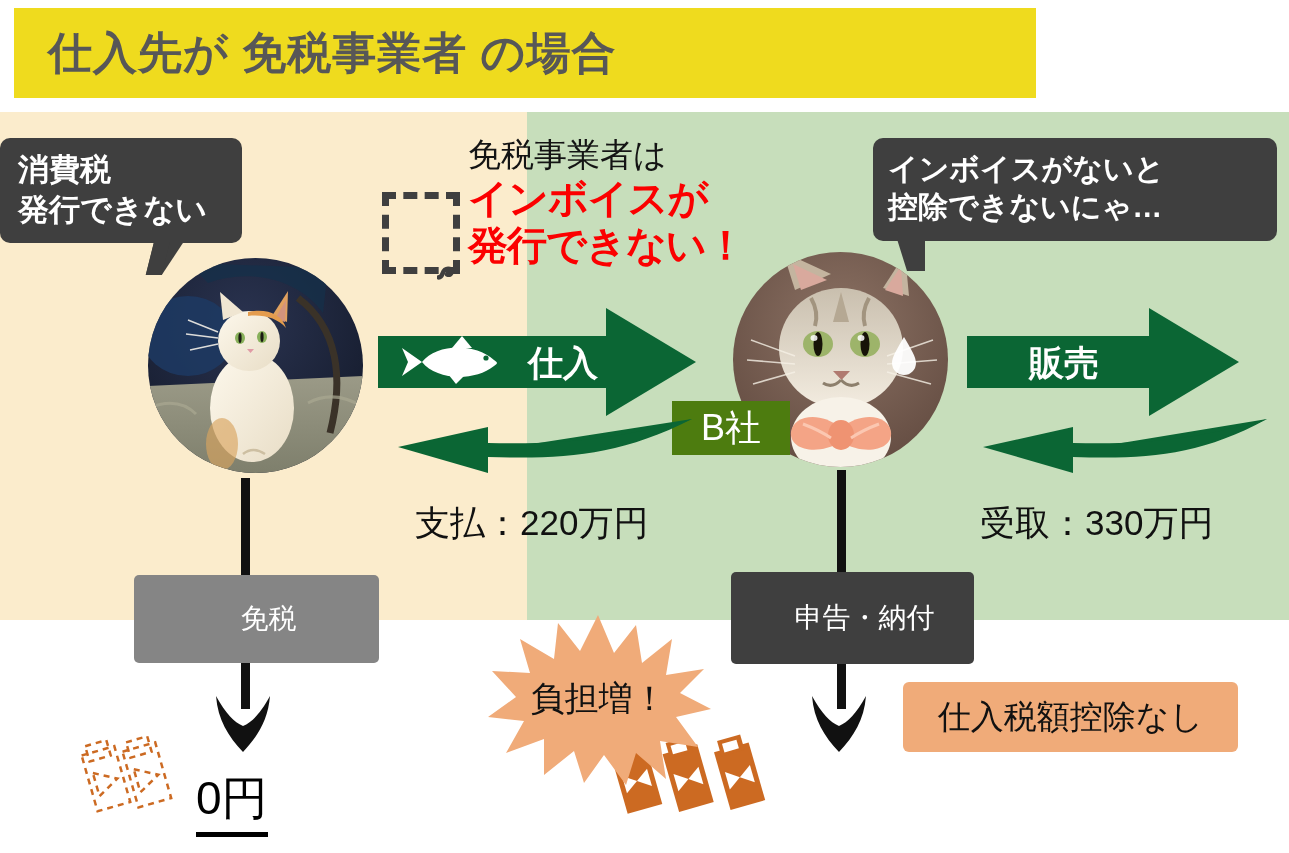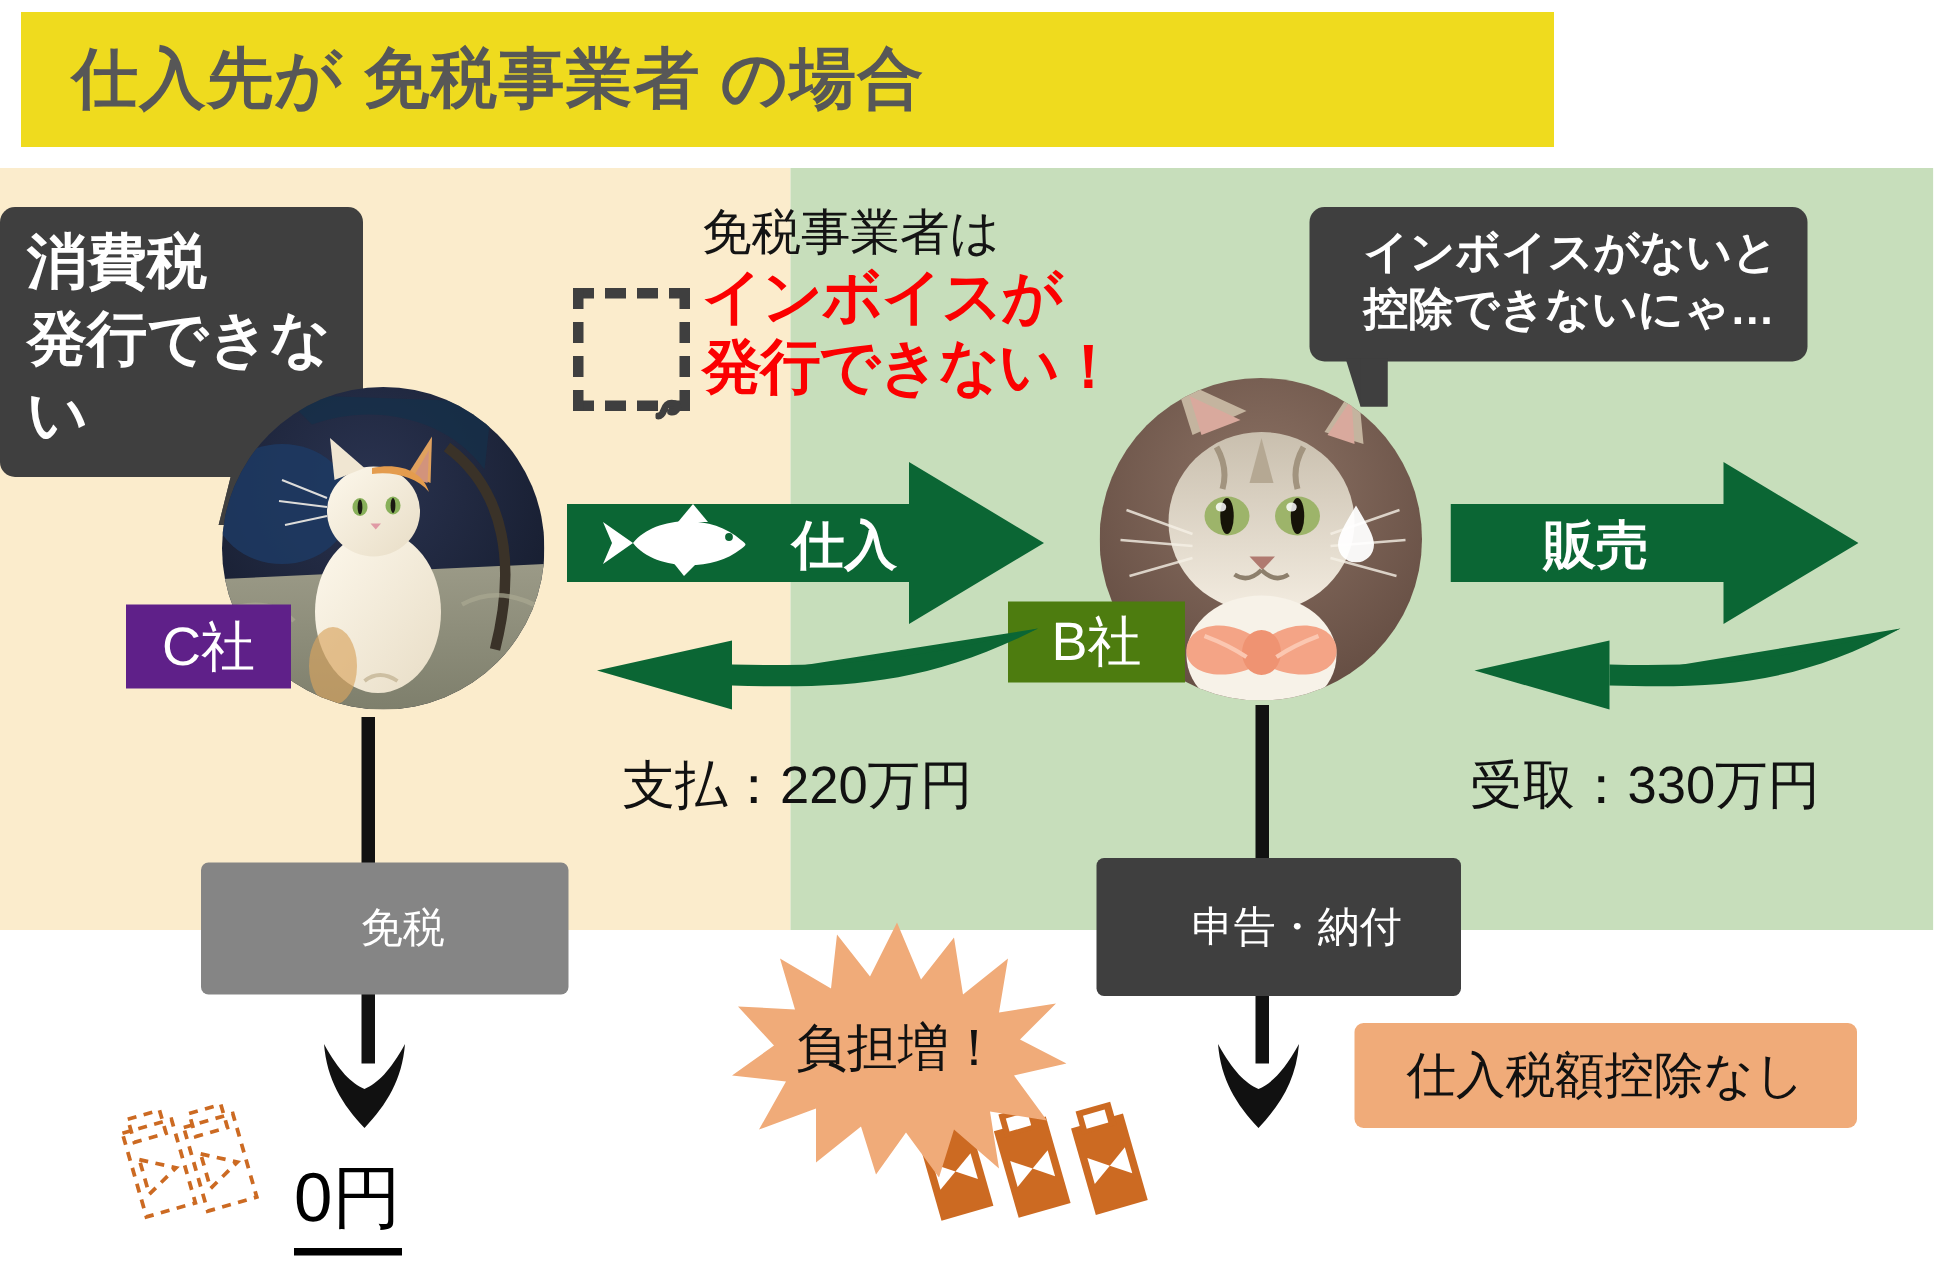--- a/index.html
+++ b/index.html
@@ -66,39 +66,39 @@
     color: #ffffff;
     font-weight: bold;
     box-sizing: border-box;
     line-height: 1.28;
   }
   .bubble-left {
     left: 0px;
     top: 138px;
     width: 242px;
     padding: 12px 16px 14px 18px;
-    font-size: 40px;
+    font-size: 31px;
   }
   .bubble-left .tail {
     position: absolute;
     left: 150px;
     bottom: -32px;
     width: 0;
     height: 0;
     border-left: 16px solid #3f3f3f;
     border-right: 14px solid transparent;
     border-top: 34px solid #3f3f3f;
     border-bottom: 0px solid transparent;
     transform: skewX(-14deg);
   }
   .bubble-right {
     left: 873px;
     top: 138px;
-    width: 332px;
-    padding: 12px 14px 14px 36px;
+    width: 404px;
+    padding: 12px 14px 14px 15px;
     font-size: 30px;
   }
   .bubble-right .tail {
     position: absolute;
     left: 24px;
     bottom: -30px;
     width: 0;
     height: 0;
     border-right: 18px solid #3f3f3f;
     border-left: 10px solid transparent;
@@ -436,21 +436,20 @@
         <ellipse cx="108" cy="183" rx="13" ry="15" fill="#ef9372"></ellipse>
         <path d="M70 172 q16 6 28 14 M146 172 q-16 6 -28 14" stroke="#fbc7b1" stroke-width="3" fill="none"></path>
       </g>
     </svg>
   </div>
 
   <svg class="sweat" width="26" height="40" viewBox="0 0 26 40">
     <path d="M13 2 C20 14 25 22 25 28 A12 12 0 0 1 1 28 C1 22 6 14 13 2 Z" fill="#ffffff" opacity="0.95"></path>
   </svg>
 
-  <div class="badge badge-c">C社</div>
   <div class="badge badge-b">B社</div>
 
   <div class="flow arrow-shiire">
     <svg width="318" height="108" viewBox="0 0 318 108">
       <path d="M0 28 L228 28 L228 0 L318 54 L228 108 L228 80 L0 80 Z" fill="#0b6634"></path>
       <g>
         <path d="M44 54 C58 36 96 34 116 52 C120 55 120 55 116 58 C96 74 58 72 44 54 Z" fill="#ffffff"></path>
         <path d="M44 54 L24 40 L30 54 L24 68 Z" fill="#ffffff"></path>
         <path d="M74 40 L84 28 L94 40 Z" fill="#ffffff"></path>
         <path d="M70 66 L78 76 L88 66 Z" fill="#ffffff"></path>

